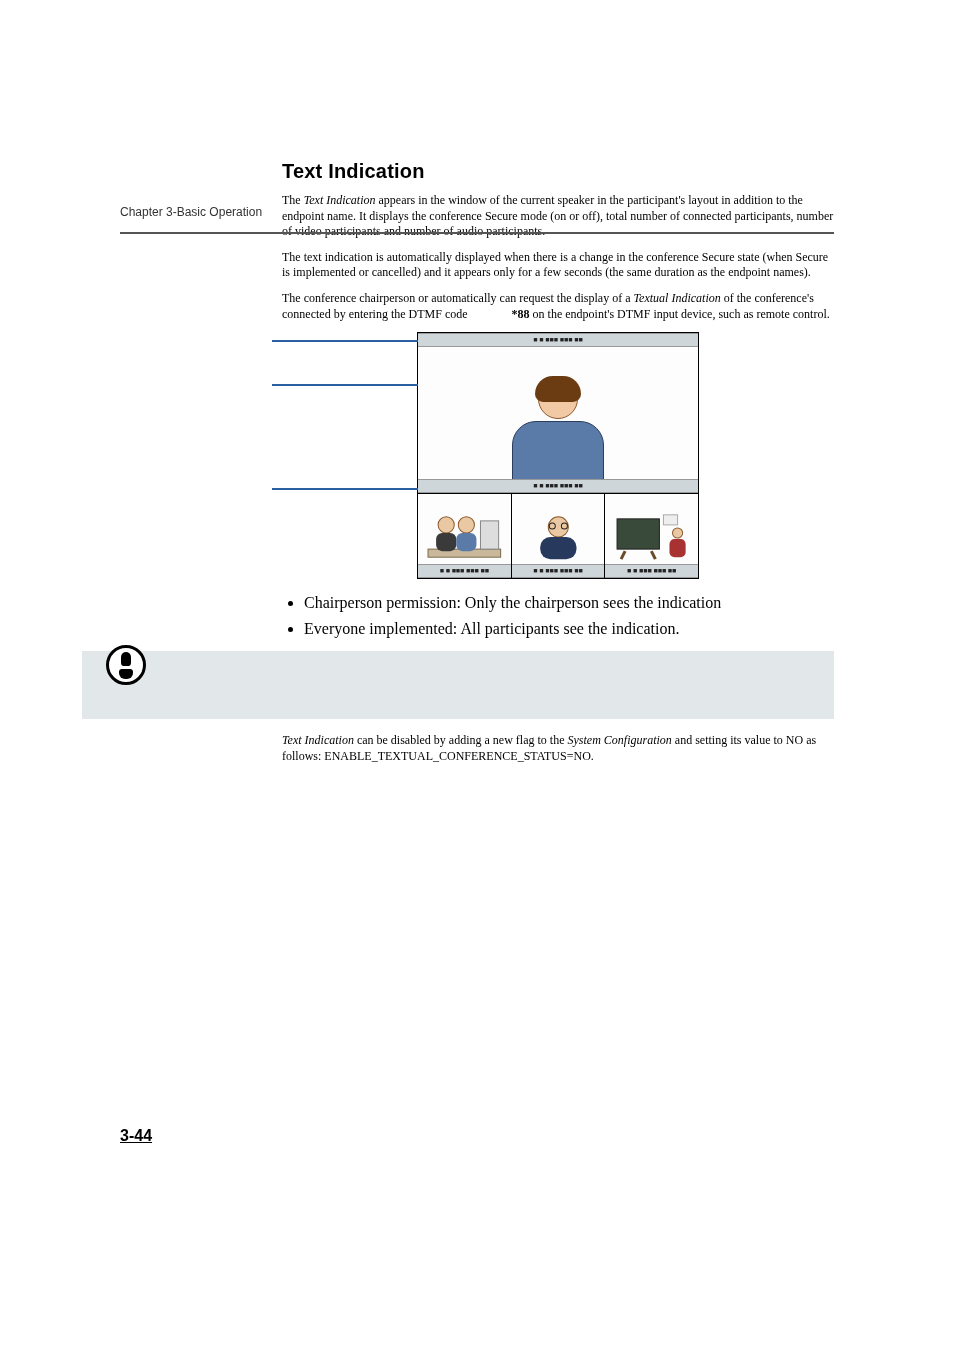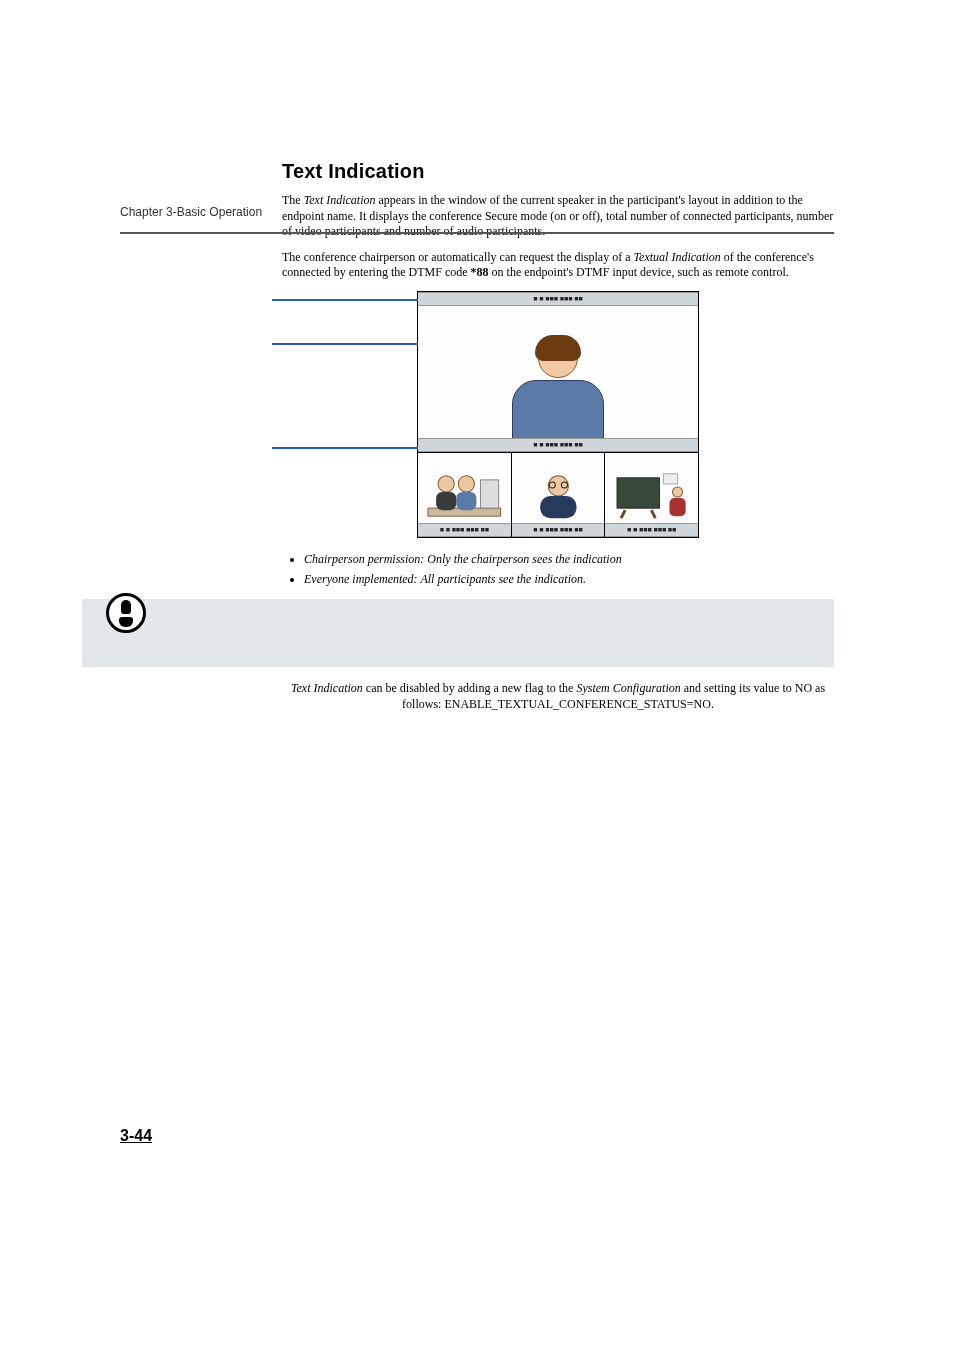--- a/index.html
+++ b/index.html
@@ -44,30 +44,29 @@
     font-size: 20px;
     margin: 0 0 10px 0;
     letter-spacing: 0.01em;
   }
   .para {
     font-size: 12px;
     line-height: 1.3;
     margin: 0 0 10px 0;
   }
   .italic { font-style: italic; }
-  .bold { font-weight: bold; }
+  .bold { font-weight: bold; margin-left: 41px; }
   .bullets {
     margin: 6px 0 12px 0;
     padding-left: 22px;
   }
   .bullets li {
-    font-size: 12px;
+    font-size: 16px;
     line-height: 1.35;
     margin-bottom: 4px;
-    font-style: italic;
   }
   .figure-wrap {
     text-align: center;
     margin: 8px 0 10px 0;
   }
   .figure {
     display: inline-block;
     width: 280px;
     border: 1px solid #000;
     background: #fff;
@@ -213,20 +212,21 @@
   <div class="running-head">Chapter 3-Basic Operation</div>
   <div class="rule"></div>
 
   <div class="content">
     <div class="h2">Text Indication</div>
 
     <p class="para">
       <span>The </span><span class="italic">Text Indication</span><span> appears in the window of the current speaker in the participant's layout in addition to the endpoint name. It displays the conference Secure mode (on or off), total number of connected participants, number of video participants and number of audio participants.</span>
     </p>
 
+    <p class="para">The text indication is automatically displayed when there is a change in the conference Secure state (when Secure is implemented or cancelled) and it appears only for a few seconds (the same duration as the endpoint names).</p>
 
     <p class="para">
       <span>The conference chairperson or automatically can request the display of a </span><span class="italic">Textual Indication</span><span> of the conference's connected by entering the DTMF code </span><span class="bold">*88</span><span> on the endpoint's DTMF input device, such as remote control.</span>
     </p>
 
     <div class="fig-region">
 
       <div class="leader" style="left:-10px; width:156px; top:8px;"></div>
       <div class="leader" style="left:-10px; width:156px; top:52px;"></div>
       <div class="leader" style="left:-10px; width:156px; top:156px;"></div>
@@ -289,19 +289,19 @@
 
     <ul class="bullets">
       <li>Chairperson permission: Only the chairperson sees the indication</li>
       <li>Everyone implemented: All participants see the indication.</li>
     </ul>
 
     <div class="note-band">
       <div class="note-icon"></div>
     </div>
 
-    <p class="para" style="margin-top:14px;text-align:center;">
+    <p class="para" style="margin-top:14px;">
       <span class="italic">Text Indication</span><span> can be disabled by adding a new flag to the </span><span class="italic">System Configuration</span><span> and setting its value to NO as follows: ENABLE_TEXTUAL_CONFERENCE_STATUS=NO.</span>
     </p>
   </div>
 
   <div class="page-num">3-44</div>
 </div>
 
 </body></html>

